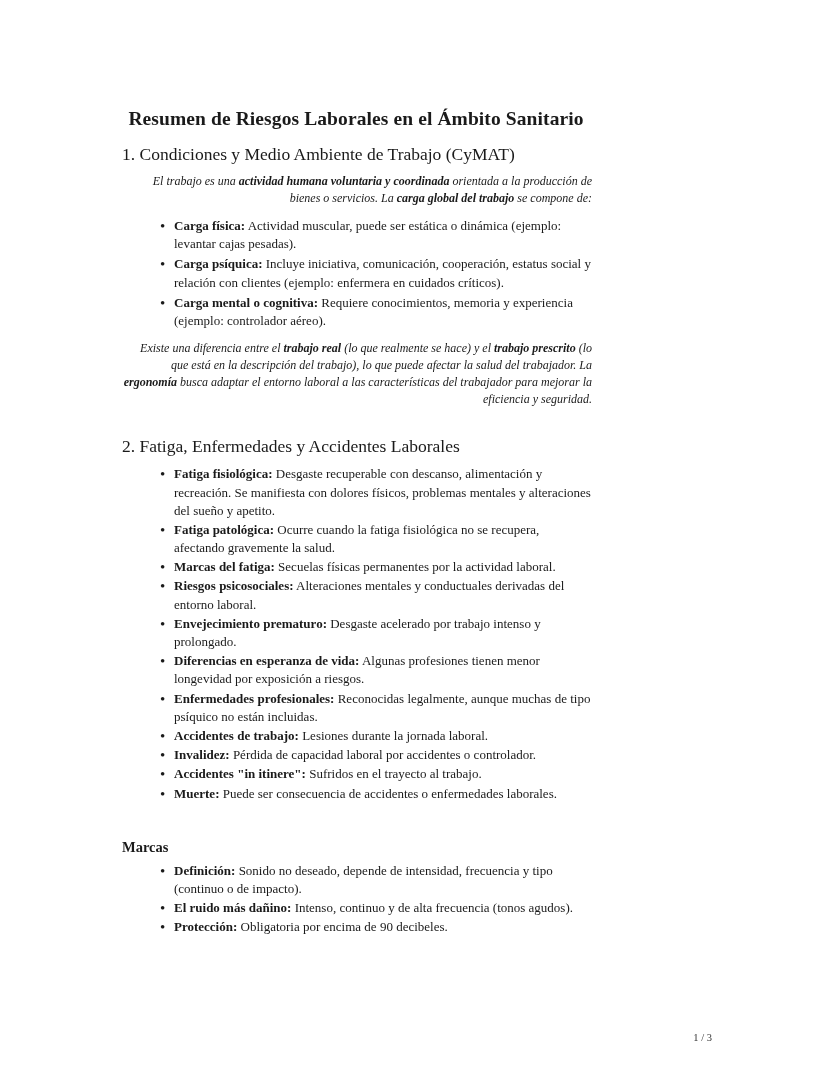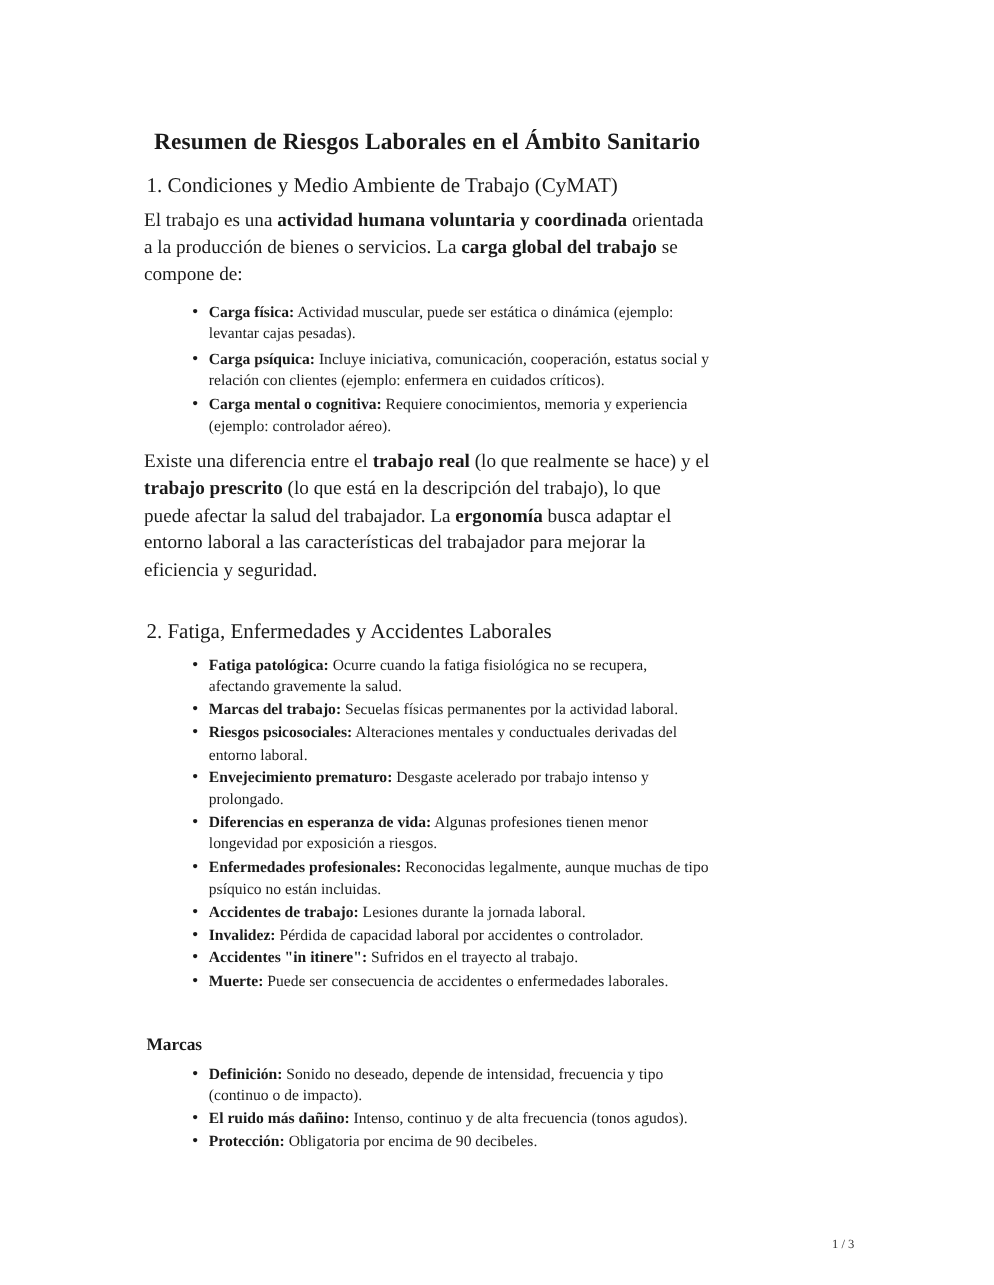--- a/index.html
+++ b/index.html
@@ -32,24 +32,25 @@
     font-weight: normal;
     margin: 0 0 8px 0;
     padding-left: 2px;
   }
   h3.sub-heading {
     font-size: 14.5px;
     font-weight: bold;
     margin: 8px 0 2px 2px;
   }
   p.para {
-    font-size: 16px;
+    font-size: 12px;
     line-height: 1.42;
     margin: 0 0 10px 0;
-    text-align: left;
+    text-align: right;
+    font-style: italic;
   }
   ul.bullets {
     margin: 6px 0 10px 0;
     padding-left: 40px;
     list-style: none;
   }
   ul.bullets li {
     font-size: 13px;
     line-height: 1.4;
     margin-bottom: 2px;
@@ -95,22 +96,23 @@
     <li><b>Carga mental o cognitiva:</b><span> Requiere conocimientos, memoria y experiencia (ejemplo: controlador aéreo).</span></li>
   </ul>
 
   <p class="para"><span>Existe una diferencia entre el </span><b>trabajo real</b><span> (lo que realmente se hace) y el </span><b>trabajo prescrito</b><span> (lo que está en la descripción del trabajo), lo que puede afectar la salud del trabajador. La </span><b>ergonomía</b><span> busca adaptar el entorno laboral a las características del trabajador para mejorar la eficiencia y seguridad.</span></p>
 
   <div class="spacer-md"></div>
 
   <h2 class="section-heading">2. Fatiga, Enfermedades y Accidentes Laborales</h2>
 
   <ul class="bullets tight">
+    <li><b>Fatiga fisiológica:</b><span> Desgaste recuperable con descanso, alimentación y recreación. Se manifiesta con dolores físicos, problemas mentales y alteraciones del sueño y apetito.</span></li>
     <li><b>Fatiga patológica:</b><span> Ocurre cuando la fatiga fisiológica no se recupera, afectando gravemente la salud.</span></li>
-    <li><b>Marcas del trabajo:</b><span> Secuelas físicas permanentes por la actividad laboral.</span></li>
+    <li><b>Marcas del fatiga:</b><span> Secuelas físicas permanentes por la actividad laboral.</span></li>
     <li><b>Riesgos psicosociales:</b><span> Alteraciones mentales y conductuales derivadas del entorno laboral.</span></li>
     <li><b>Envejecimiento prematuro:</b><span> Desgaste acelerado por trabajo intenso y prolongado.</span></li>
     <li><b>Diferencias en esperanza de vida:</b><span> Algunas profesiones tienen menor longevidad por exposición a riesgos.</span></li>
     <li><b>Enfermedades profesionales:</b><span> Reconocidas legalmente, aunque muchas de tipo psíquico no están incluidas.</span></li>
     <li><b>Accidentes de trabajo:</b><span> Lesiones durante la jornada laboral.</span></li>
     <li><b>Invalidez:</b><span> Pérdida de capacidad laboral por accidentes o controlador.</span></li>
     <li><b>Accidentes "in itinere":</b><span> Sufridos en el trayecto al trabajo.</span></li>
     <li><b>Muerte:</b><span> Puede ser consecuencia de accidentes o enfermedades laborales.</span></li>
   </ul>
 

